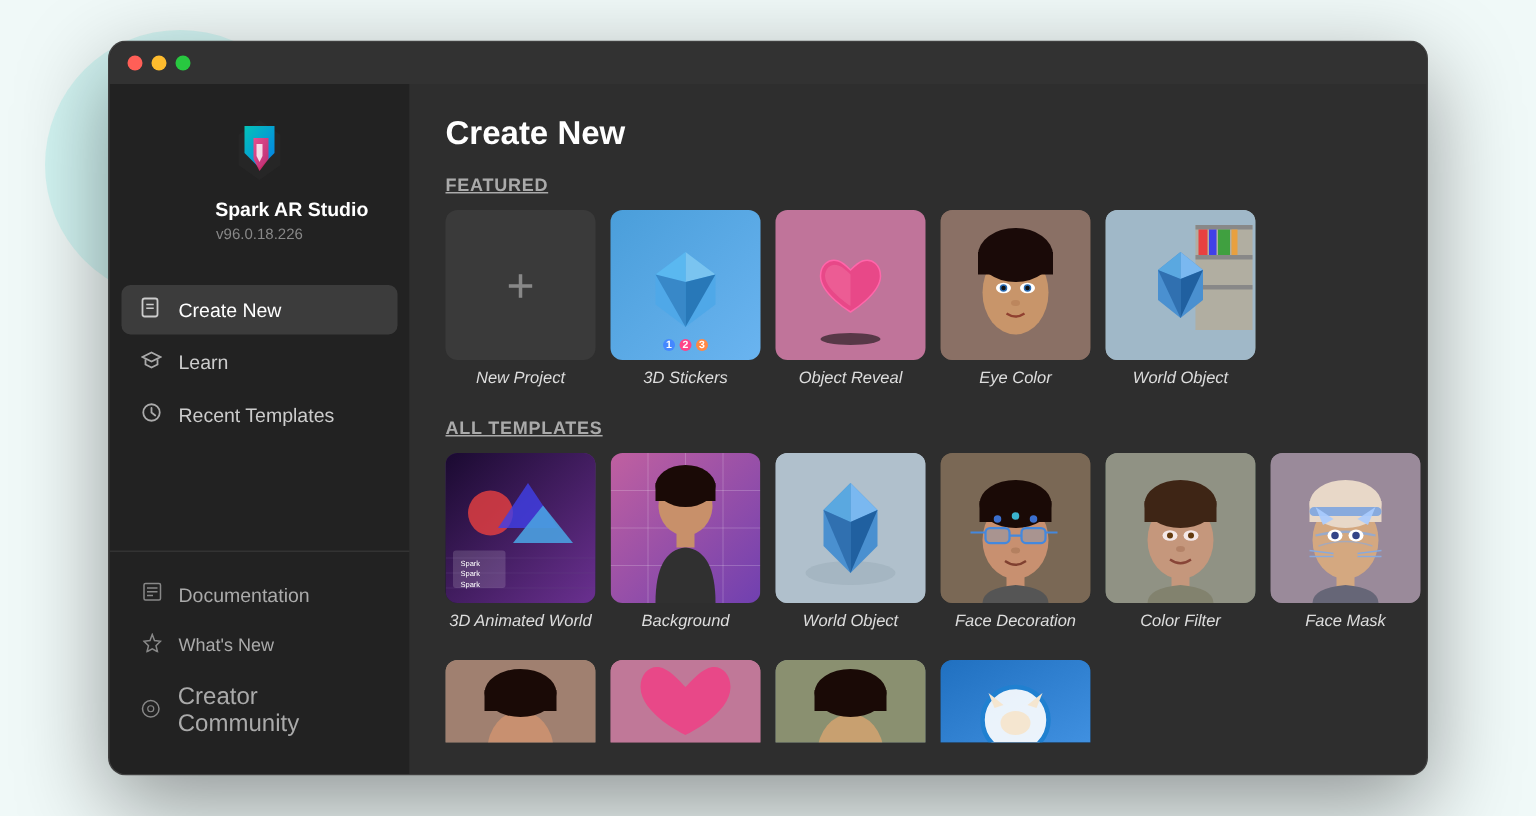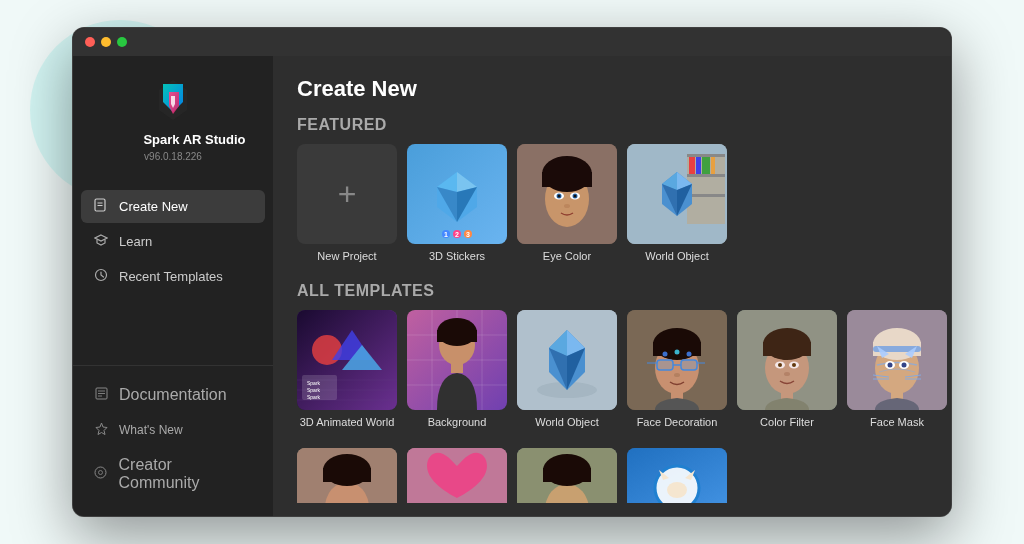--- a/index.html
+++ b/index.html
@@ -188,25 +188,26 @@
 
     .page-title {
       color: #ffffff;
       font-size: 22px;
       font-weight: 700;
       margin-bottom: 14px;
     }
 
     .section-label {
       color: #aaa;
-      font-size: 16px;
+      font-size: 12px;
       font-weight: 600;
       text-transform: uppercase;
       letter-spacing: 0.5px;
       margin-bottom: 10px;
+      text-decoration: underline;
     }
 
     
     .template-grid {
       display: flex;
       gap: 10px;
       flex-wrap: nowrap;
       margin-bottom: 20px;
     }
 
@@ -234,20 +235,21 @@
       align-items: center;
       justify-content: center;
       font-size: 28px;
       color: #888;
     }
 
     .card-label {
       color: #ddd;
       font-size: 11px;
       text-align: right;
+      font-style: italic;
     }
 
     
     .thumb-2d-stickers {
       background: linear-gradient(135deg, #1a6bb5, #2980d9);
       display: flex;
       align-items: center;
       justify-content: center;
       position: relative;
     }
@@ -435,21 +437,21 @@
       <div class="sidebar-bottom">
         <div class="nav-item">
           <span class="nav-icon">
             <svg width="13" height="13" viewBox="0 0 13 13" fill="none">
               <rect x="1" y="1" width="11" height="11" rx="1" stroke="#888" stroke-width="1" fill="none"></rect>
               <line x1="3" y1="4" x2="10" y2="4" stroke="#888" stroke-width="0.9"></line>
               <line x1="3" y1="6.5" x2="10" y2="6.5" stroke="#888" stroke-width="0.9"></line>
               <line x1="3" y1="9" x2="7" y2="9" stroke="#888" stroke-width="0.9"></line>
             </svg>
           </span>
-          <span style="font-size:16px;color:#aaa;">Documentation</span>
+          <span style="font-size:13px;color:#aaa;">Documentation</span>
         </div>
         <div class="nav-item">
           <span class="nav-icon">
             <svg width="13" height="13" viewBox="0 0 13 13" fill="none">
               <polygon points="6.5,1 8,5 12,5.5 9,8.5 10,12.5 6.5,10.5 3,12.5 4,8.5 1,5.5 5,5" stroke="#888" stroke-width="1" fill="none"></polygon>
             </svg>
           </span>
           <span style="font-size:12px;color:#aaa;">What's New</span>
         </div>
         <div class="nav-item">
@@ -489,20 +491,30 @@
             </svg>
             <div class="dot-row">
               <div class="dot dot-1">1</div>
               <div class="dot dot-2">2</div>
               <div class="dot dot-3">3</div>
             </div>
           </div>
           <div class="card-label">3D Stickers</div>
         </div>
 
+        <div class="template-card">
+          <div class="card-thumb thumb-object-reveal" style="background:#c0749a;">
+            <svg class="heart-pink" viewBox="0 0 50 45">
+              <path d="M25 40 C25 40 5 28 5 16 C5 9 10 4 17 6 C20 7 23 10 25 12 C27 10 30 7 33 6 C40 4 45 9 45 16 C45 28 25 40 25 40Z" fill="#e84888" stroke="#ff66aa" stroke-width="1"></path>
+              <path d="M25 36 C25 36 8 25 8 16 C8 11 12 7 17 9 C20 10 23 13 25 15" fill="#f070a0" opacity="0.5"></path>
+            </svg>
+            <div style="position:absolute;bottom:10px;left:50%;transform:translateX(-50%);width:40px;height:8px;background:#111;border-radius:50%;opacity:0.6;"></div>
+          </div>
+          <div class="card-label">Object Reveal</div>
+        </div>
 
         <div class="template-card">
           <div class="card-thumb" style="background:#7a6055;">
             <svg width="100" height="100" viewBox="0 0 100 100">
               <rect width="100" height="100" fill="#8a7065"></rect>
 
               <ellipse cx="50" cy="55" rx="22" ry="28" fill="#c8956a"></ellipse>
 
               <ellipse cx="50" cy="30" rx="25" ry="18" fill="#1a0a08"></ellipse>
               <rect x="25" y="28" width="50" height="15" fill="#1a0a08"></rect>

